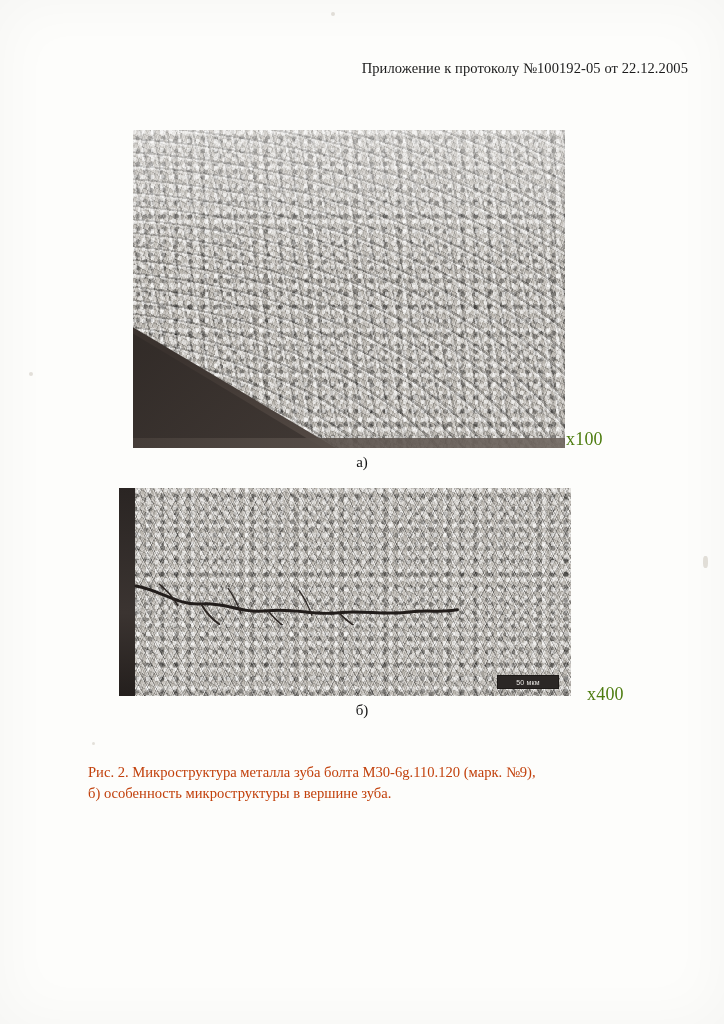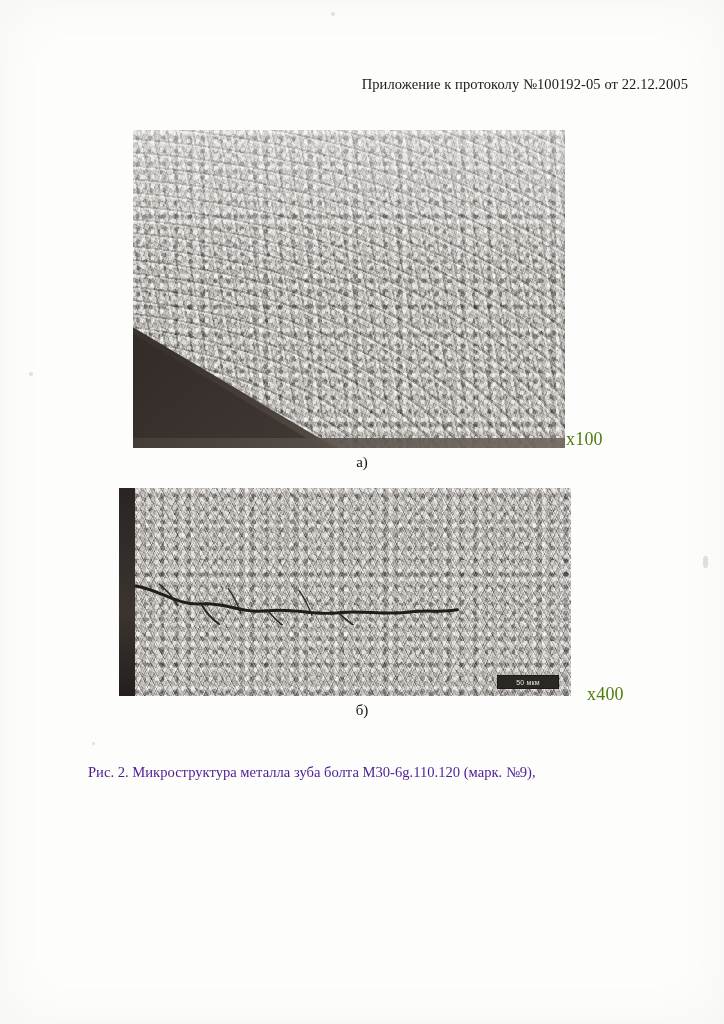--- a/index.html
+++ b/index.html
@@ -25,21 +25,21 @@
   
   .speck {
     position: absolute;
     background: #d9d6ce;
     border-radius: 50%;
     opacity: .75;
   }
 
   .header-line {
     position: absolute;
-    top: 76px;
+    top: 60px;
     left: 0;
     right: 36px;
     text-align: right;
     font-size: 14.5px;
     letter-spacing: .1px;
     color: #1a1a1a;
   }
 
   
   .fig-a-wrap {
@@ -215,21 +215,21 @@
   .sub-a { left: 0; top: 454px; }
   .sub-b { left: 0; top: 702px; }
 
   .caption {
     position: absolute;
     left: 88px;
     top: 762px;
     width: 560px;
     font-size: 14.6px;
     line-height: 1.42;
-    color: #4c1d95;
+    color: #c2410c;
   }
   .caption div { white-space: nowrap; }
 
   .edge-shadow {
     position: absolute;
     inset: 0;
     pointer-events: none;
     box-shadow: inset 0 0 60px rgba(0,0,0,.035);
   }
 </style>
@@ -277,16 +277,17 @@
       <div class="scalebar">
         <span>50 мкм</span>
       </div>
     </div>
   </div>
   <div class="mag mag-b">х400</div>
   <div class="sublabel sub-b">б)</div>
 
   <div class="caption">
     <div>Рис. 2. Микроструктура металла зуба болта М30-6g.110.120 (марк. №9),</div>
+    <div>б) особенность микроструктуры в вершине зуба.</div>
   </div>
 
   <div class="edge-shadow"></div>
 </div>
 
 </body></html>

